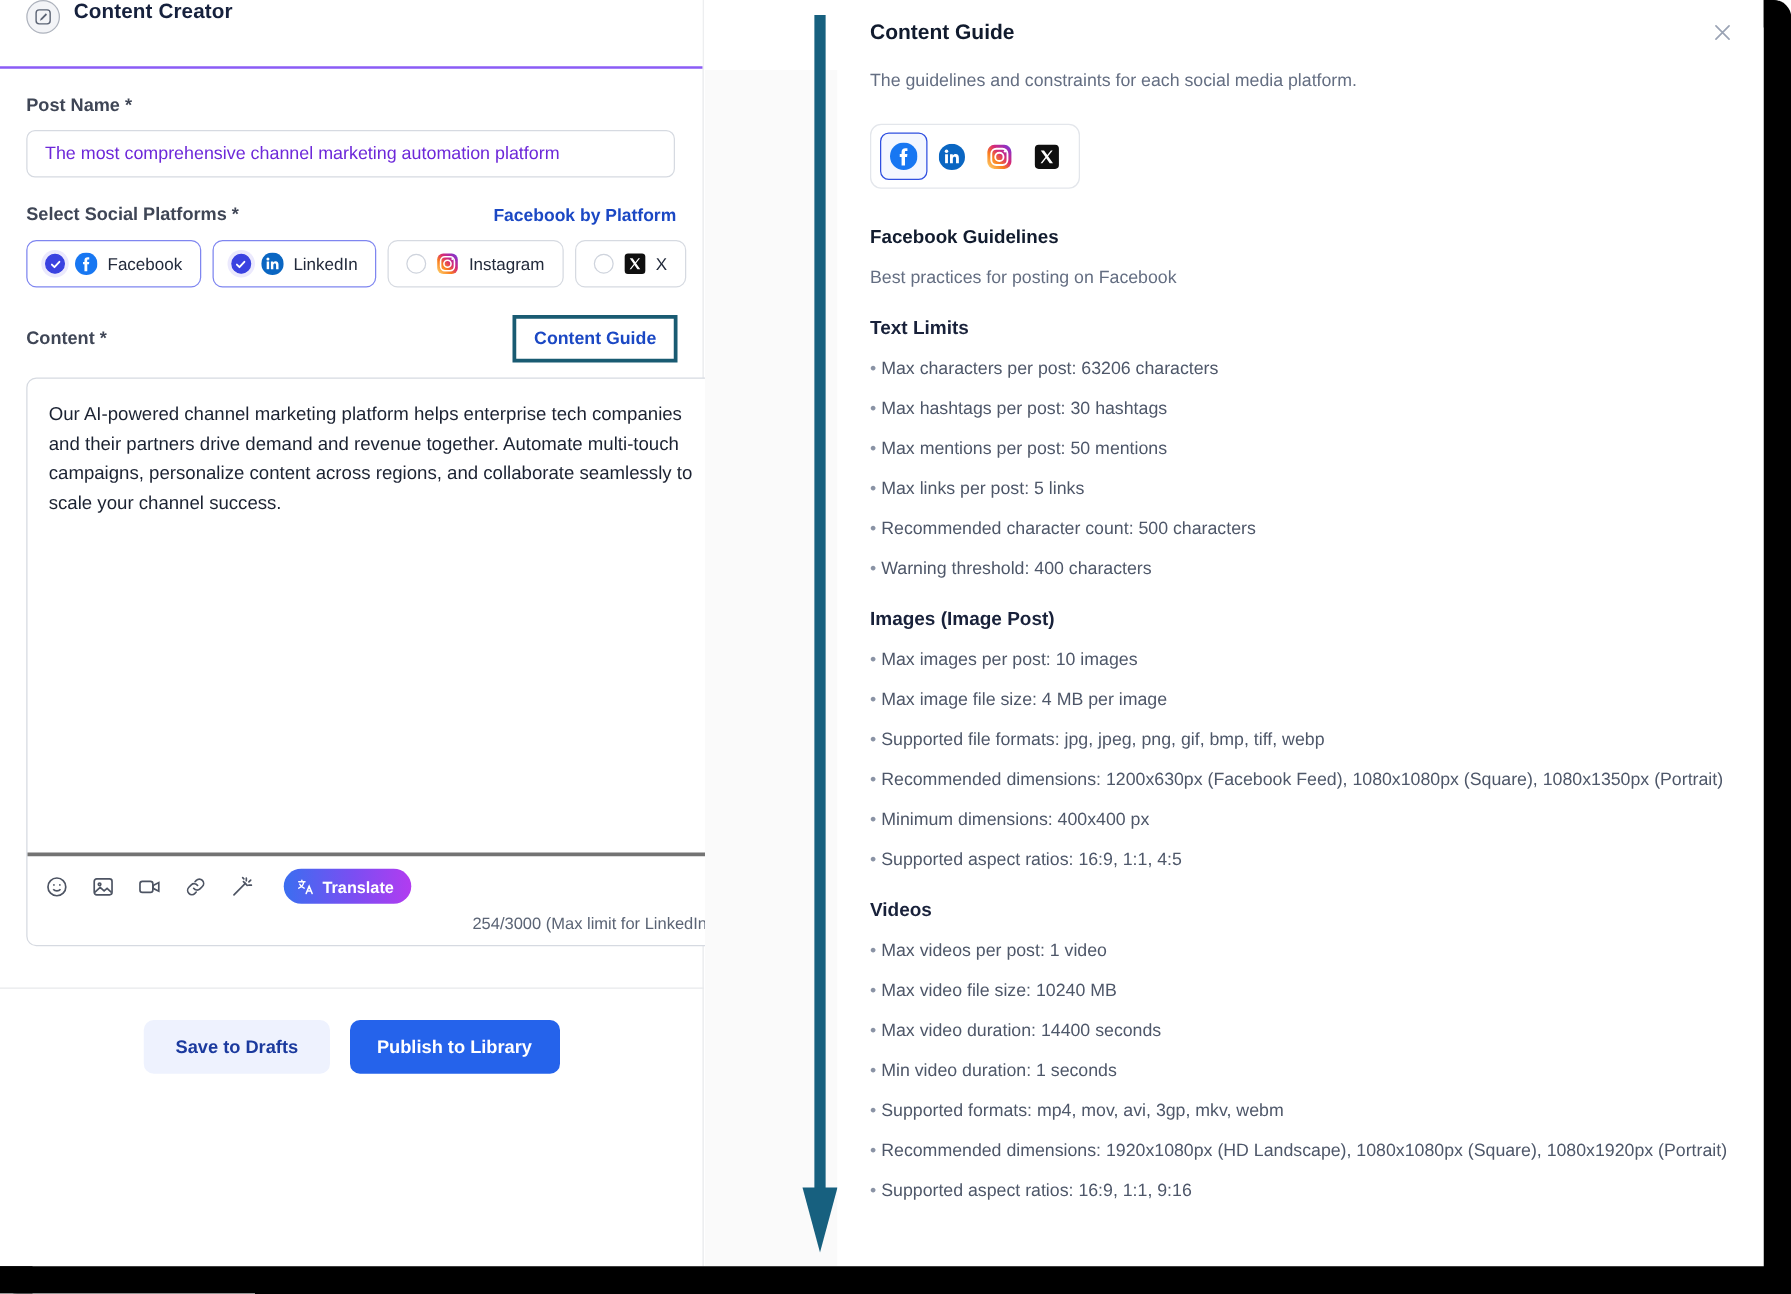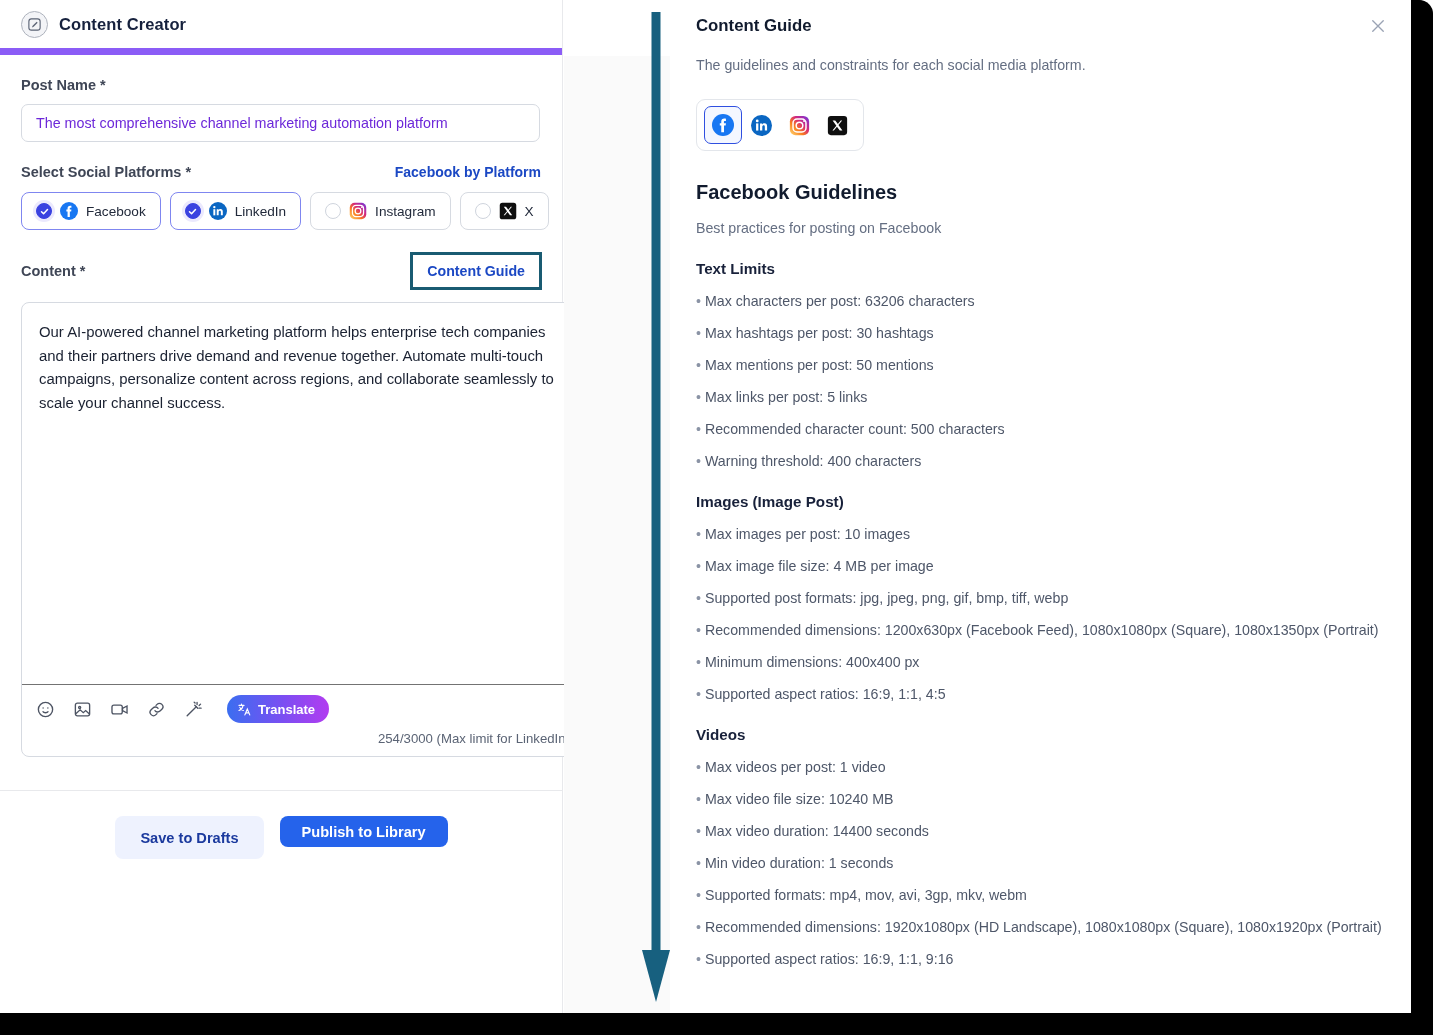--- a/index.html
+++ b/index.html
@@ -33,22 +33,22 @@
     background:#000; border-bottom-left-radius:14px;
   }
 
   
   #left-pane {
     position:absolute; left:0; top:0; width:563px; height:1013px;
     background:#ffffff;
     border-right:1px solid #e8e9ec;
   }
   .app-header {
-    height:55px; display:flex; align-items:center; gap:11px;
-    padding-left:21px; border-bottom:7px solid #8b5cf6;
+    height:55px; display:flex; align-items:flex-start; gap:11px;
+    padding-left:21px; border-bottom:2px solid #8b5cf6;
     background:#fff;
   }
   .app-logo {
     width:27px; height:27px; border-radius:50%;
     border:1.6px solid #aeb3bd; background:#f3f4f7;
     display:flex; align-items:center; justify-content:center;
     flex:none;
   }
   .app-title { font-size:16.5px; font-weight:700; color:#16213d; letter-spacing:.1px;}
 
@@ -96,21 +96,21 @@
     margin-top:12px; width:564px; height:455px;
     border:1px solid #d6dae1; border-radius:8px; background:#fff;
     display:flex; flex-direction:column;
   }
   .editor-text {
     flex:1; padding:18px 17px 0 17px;
     font-size:14.9px; line-height:1.58; color:#1b2232;
     white-space:pre-wrap;
   }
   .editor-toolbar {
-    border-top:1px solid #737373; padding:10px 14px 6px 14px;
+    border-top:3px solid #737373; padding:10px 14px 6px 14px;
     display:flex; align-items:center; gap:18px;
   }
   .tool-ico { width:19px; height:19px; color:#4d5463; cursor:pointer; display:block;}
   .translate-btn {
     margin-left:6px; height:28px; padding:0 14px 0 10px; border:none; border-radius:14px;
     background:linear-gradient(90deg,#3b6ef0 0%,#7b4ef2 55%,#b23cf0 100%);
     color:#fff; font-size:13px; font-weight:700; display:flex; align-items:center; gap:6px;
     cursor:pointer; font-family:"Liberation Sans", sans-serif;
   }
   .char-count {
@@ -121,21 +121,21 @@
   .footer-actions {
     position:absolute; left:0; top:816px; width:563px;
     display:flex; justify-content:center; gap:16px;
   }
   .btn-secondary{
     height:43px; padding:0 25px; border:none; border-radius:8px;
     background:#eef2fe; color:#1b3a9e; font-size:14.6px; font-weight:700; cursor:pointer;
     font-family:"Liberation Sans", sans-serif;
   }
   .btn-primary{
-    height:31px; padding:0 22px; border:none; border-radius:8px;
+    height:43px; padding:0 22px; border:none; border-radius:8px;
     background:#2563eb; color:#fff; font-size:14.6px; font-weight:700; cursor:pointer;
     font-family:"Liberation Sans", sans-serif;
   }
 
   
   #gap {
     position:absolute; left:564px; top:0; width:106px; height:1013px;
     background:#fafafa;
   }
   #gap-top { position:absolute; left:564px; top:0; width:106px; height:56px; background:#fff; }
@@ -161,21 +161,21 @@
   }
   .plat-tabs {
     margin-top:26px; display:inline-flex; gap:0; align-items:center;
     border:1px solid #e3e6eb; border-radius:9px; padding:6px 7px; background:#fff;
   }
   .plat-tab {
     width:38px; height:38px; border-radius:7px; display:flex; align-items:center;
     justify-content:center; cursor:pointer; border:1.6px solid transparent;
   }
   .plat-tab.active { border-color:#2f4fe0; background:#f4f7ff; }
-  .sec-title { font-size:20px; font-weight:700; color:#111b2e; margin-top:30px;}
+  .sec-title { font-size:15px; font-weight:700; color:#111b2e; margin-top:30px;}
   .sec-sub   { font-size:14.2px; color:#646e82; margin-top:16px;}
   .sub-title { font-size:15.2px; font-weight:700; color:#18213a; margin-top:24px;}
   .bullet { font-size:14.2px; color:#4e5769; margin-top:16px; }
   .bullet .dot { color:#8a93a5; margin-right:4px; }
 </style>
 </head>
 <body>
 
 <div id="frame">
 
@@ -381,21 +381,21 @@
     <div class="bullet"><span class="dot">•</span><span>Max hashtags per post: 30 hashtags</span></div>
     <div class="bullet"><span class="dot">•</span><span>Max mentions per post: 50 mentions</span></div>
     <div class="bullet"><span class="dot">•</span><span>Max links per post: 5 links</span></div>
     <div class="bullet"><span class="dot">•</span><span>Recommended character count: 500 characters</span></div>
     <div class="bullet"><span class="dot">•</span><span>Warning threshold: 400 characters</span></div>
 
     
     <div class="sub-title">Images (Image Post)</div>
     <div class="bullet"><span class="dot">•</span><span>Max images per post: 10 images</span></div>
     <div class="bullet"><span class="dot">•</span><span>Max image file size: 4 MB per image</span></div>
-    <div class="bullet"><span class="dot">•</span><span>Supported post formats: jpg, jpeg, png, gif, bmp, tiff, webp</span></div>
+    <div class="bullet"><span class="dot">•</span><span>Supported file formats: jpg, jpeg, png, gif, bmp, tiff, webp</span></div>
     <div class="bullet"><span class="dot">•</span><span>Recommended dimensions: 1200x630px (Facebook Feed), 1080x1080px (Square), 1080x1350px (Portrait)</span></div>
     <div class="bullet"><span class="dot">•</span><span>Minimum dimensions: 400x400 px</span></div>
     <div class="bullet"><span class="dot">•</span><span>Supported aspect ratios: 16:9, 1:1, 4:5</span></div>
 
     
     <div class="sub-title">Videos</div>
     <div class="bullet"><span class="dot">•</span><span>Max videos per post: 1 video</span></div>
     <div class="bullet"><span class="dot">•</span><span>Max video file size: 10240 MB</span></div>
     <div class="bullet"><span class="dot">•</span><span>Max video duration: 14400 seconds</span></div>
     <div class="bullet"><span class="dot">•</span><span>Min video duration: 1 seconds</span></div>

